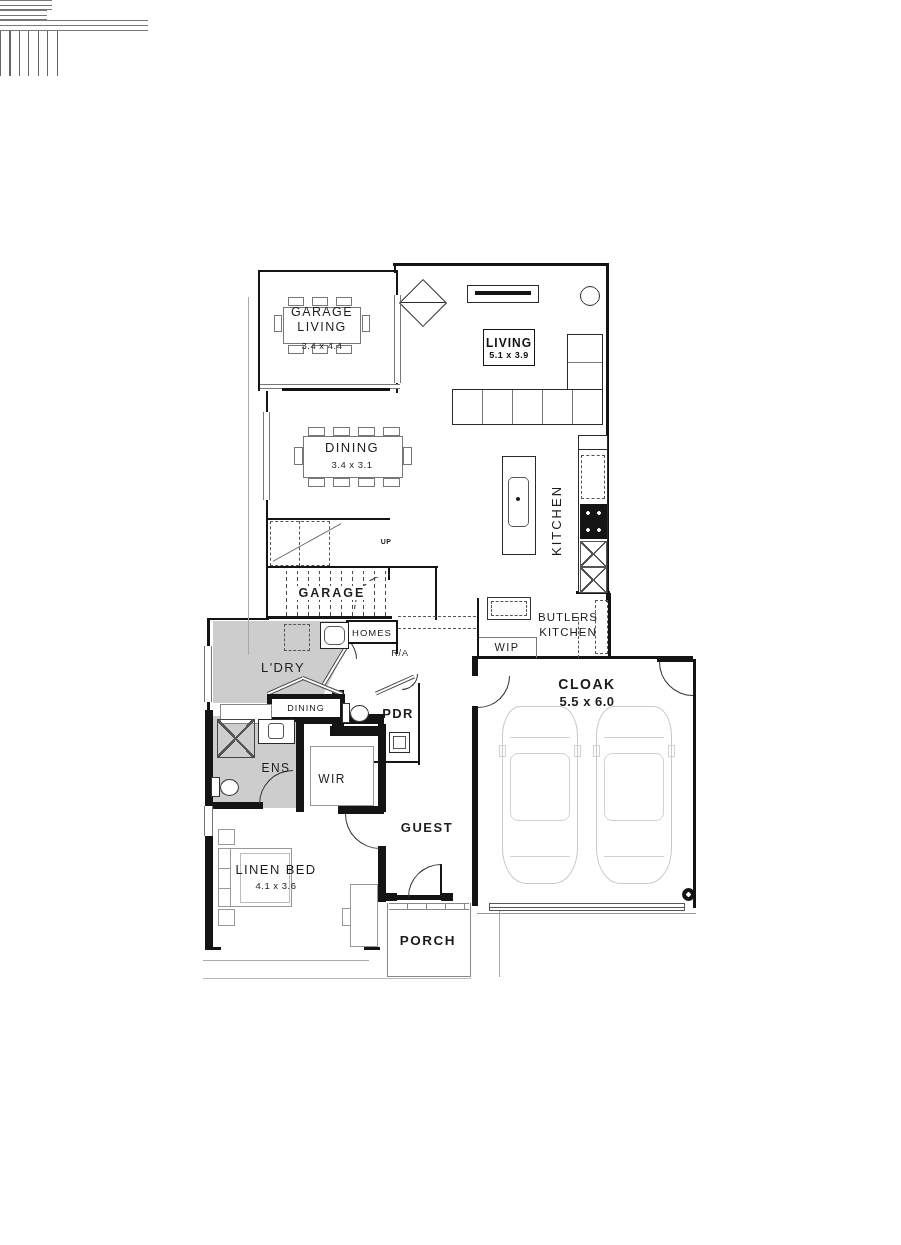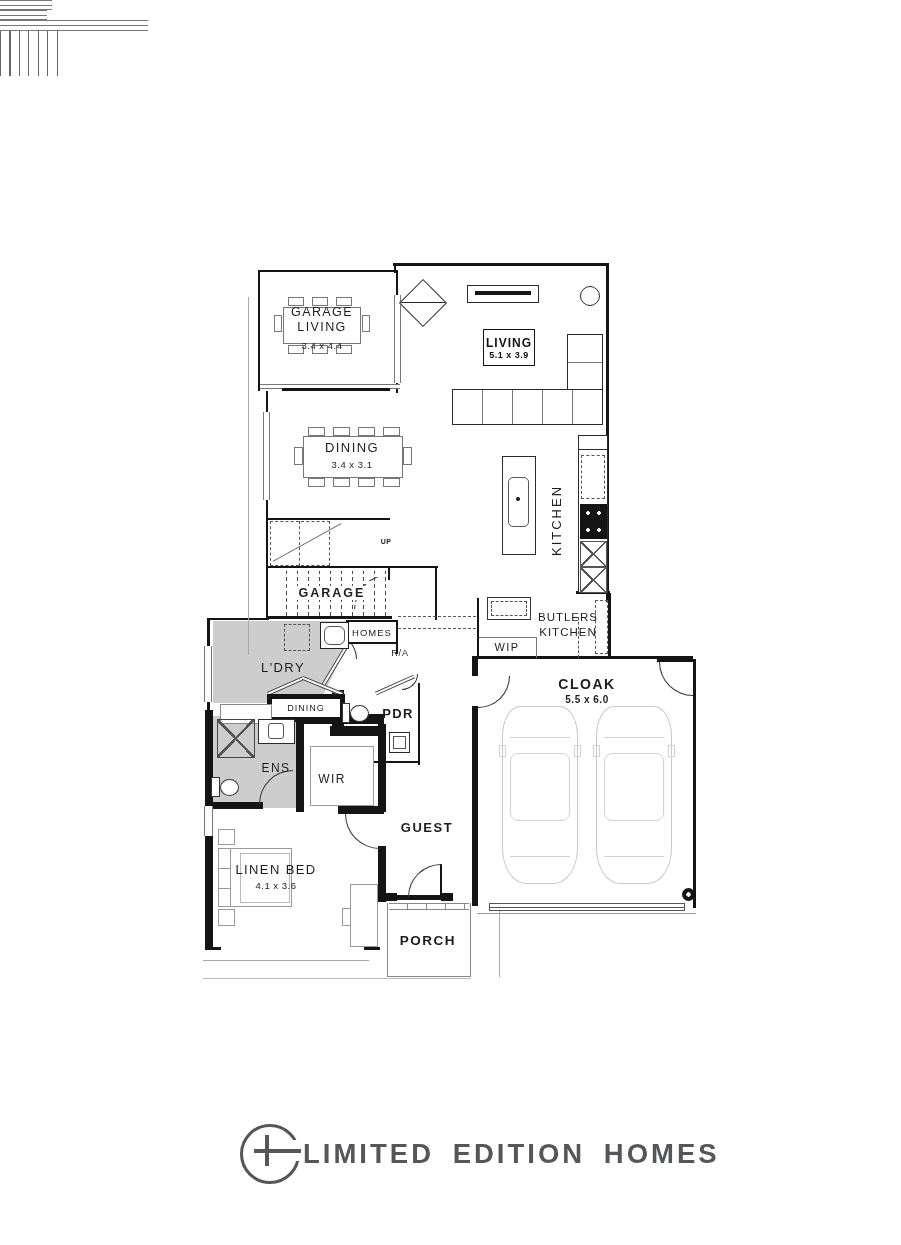--- a/index.html
+++ b/index.html
@@ -259,33 +259,25 @@
 
   <div class="lbl sm" style="left:400px;top:648px;font-size:9px;">R/A</div>
   <div class="lbl" style="left:283px;top:660px;">L'DRY</div>
   <div class="lbl b" style="left:398px;top:706px;font-size:13px;">PDR</div>
 
   <div class="lbl" style="left:568px;top:611px;font-size:11.5px;letter-spacing:1px;">BUTLERS</div>
   <div class="lbl" style="left:568px;top:626px;font-size:11.5px;letter-spacing:1px;">KITCHEN</div>
   <div class="lbl" style="left:507px;top:641px;font-size:11px;">WIP</div>
 
   <div class="lbl b" style="left:587px;top:676px;font-size:14px;letter-spacing:1.5px;">CLOAK</div>
-  <div class="lbl b dims" style="left:587px;top:694px;font-size:10px;">5.5 x 6.0</div>
+  <div class="lbl b dims" style="left:587px;top:694px;font-size:13px;">5.5 x 6.0</div>
 
   <div class="lbl" style="left:276px;top:761px;font-size:12px;">ENS</div>
   <div class="lbl" style="left:332px;top:772px;font-size:12px;">WIR</div>
   <div class="lbl b" style="left:427px;top:820px;font-size:13px;letter-spacing:1.5px;">GUEST</div>
 
   <div class="lbl" style="left:276px;top:862px;">LINEN BED</div>
   <div class="lbl dims" style="left:276px;top:880px;">4.1 x 3.6</div>
 
   <div class="lbl b" style="left:428px;top:933px;font-size:13.5px;letter-spacing:1.5px;">PORCH</div>
 
-  <div class="logo-row">
-    <div class="ring">
-      <div class="gap"></div>
-        <div class="ph"></div>
-        <div class="pv"></div>
-    </div>
-    <div class="logo-text">LIMITED EDITION HOMES</div>
-  </div>
 
 </div>
 
 </body></html>

